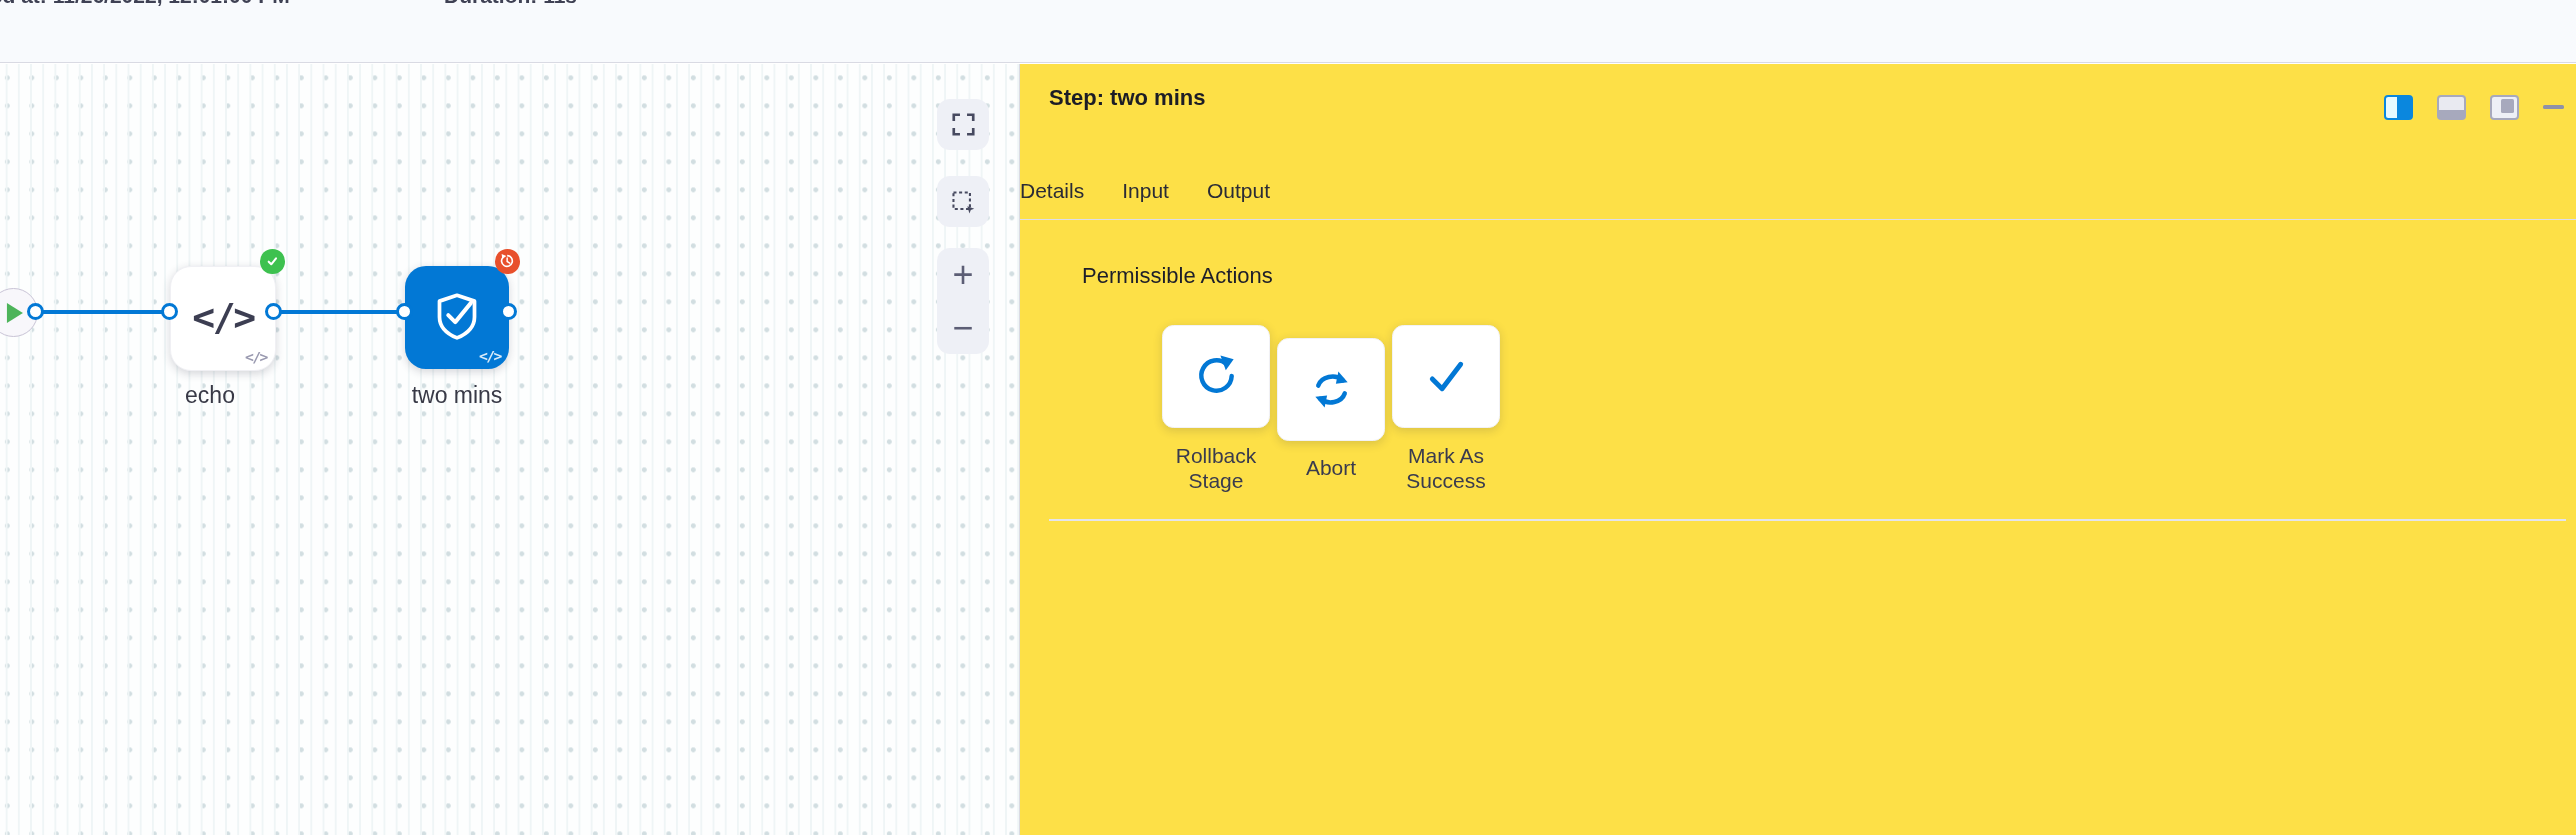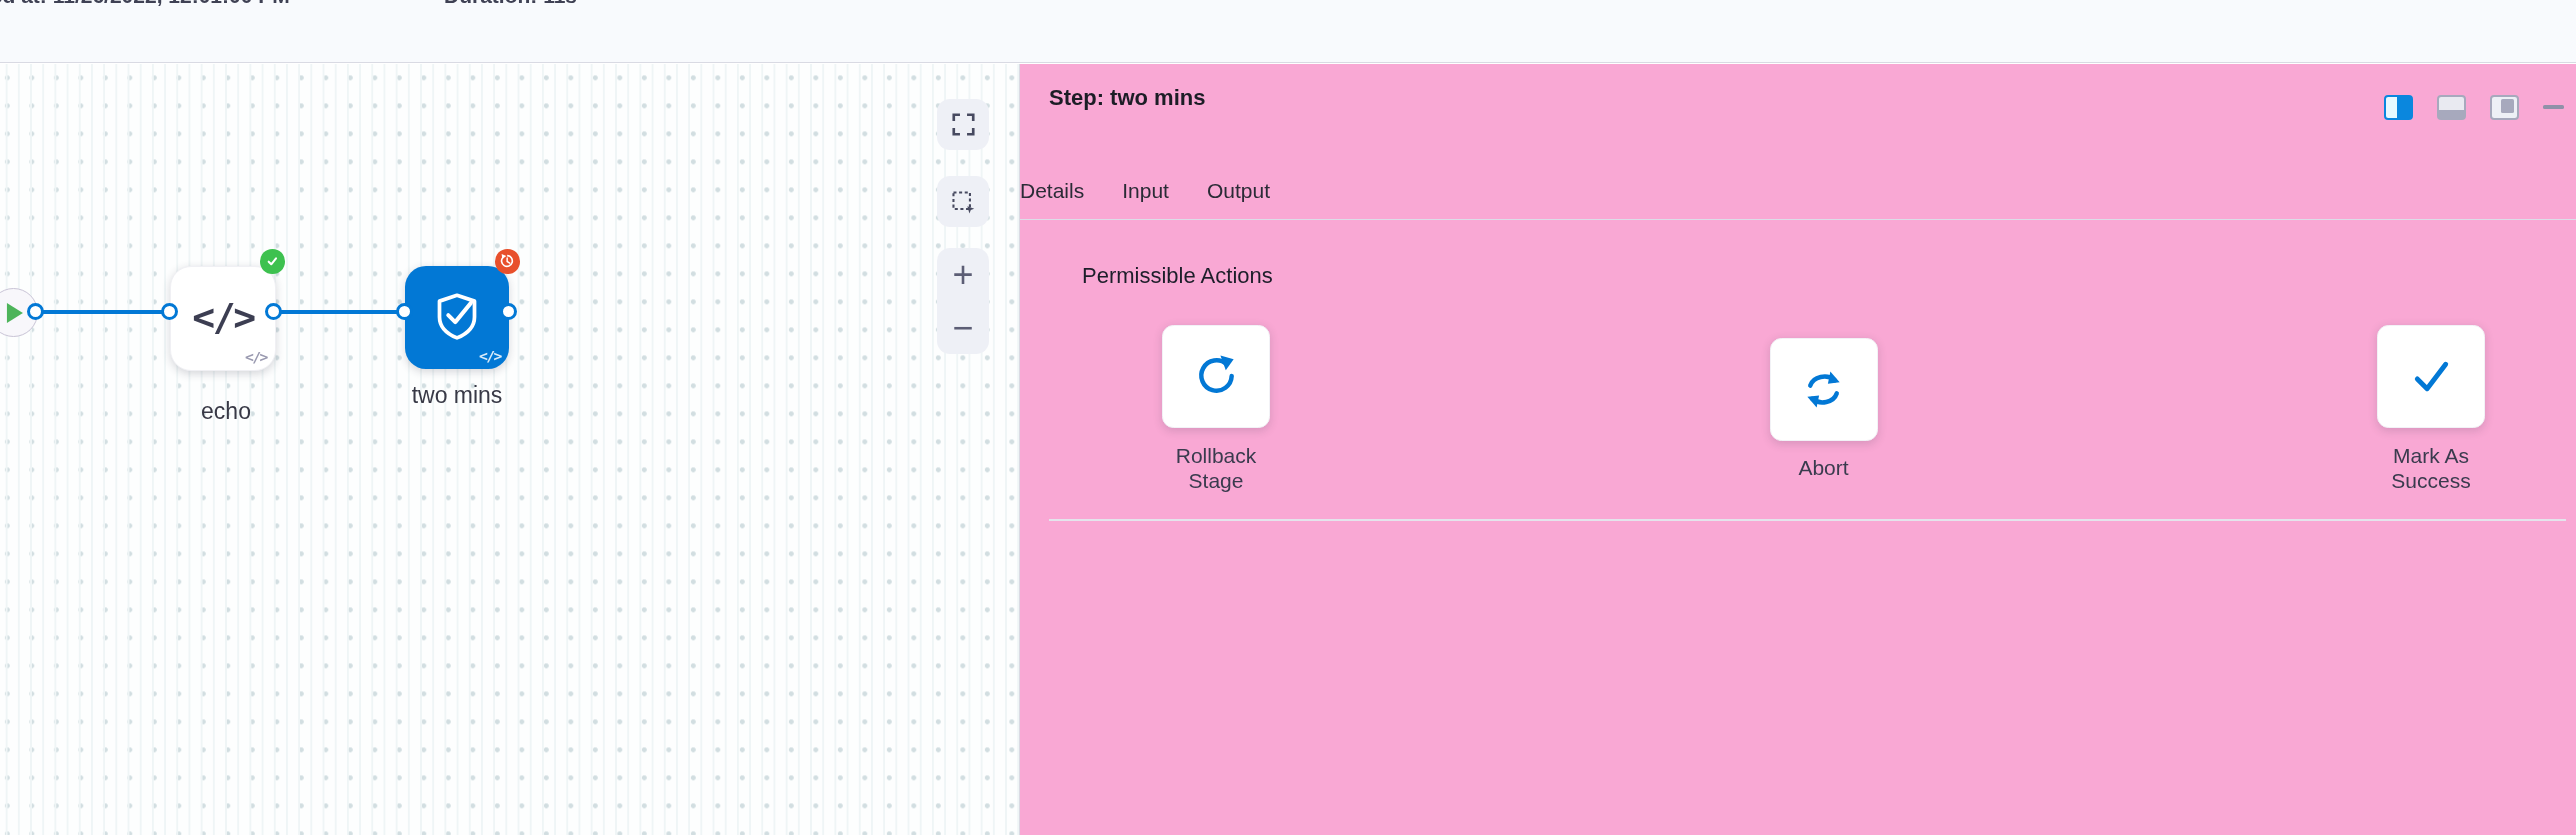--- a/index.html
+++ b/index.html
@@ -46,42 +46,42 @@
   
   .ctl-btn{position:absolute;left:937px;width:52px;border-radius:13px;background:#eef0f6;
            display:flex;align-items:center;justify-content:center;cursor:pointer;}
   .ctl-sq{height:51px;}
   .zoom-group{position:absolute;left:937px;top:184px;width:52px;height:106px;border-radius:13px;
               background:#eef0f6;display:flex;flex-direction:column;}
   .zoom-half{flex:1;display:flex;align-items:center;justify-content:center;
              font-size:36px;font-weight:300;color:#5c5e75;cursor:pointer;line-height:1;}
 
   
-  .panel{position:absolute;left:1019px;top:64px;width:1557px;height:772px;background:#f9a8d4;
+  .panel{position:absolute;left:1019px;top:64px;width:1557px;height:772px;background:#fde047;
          border-left:1.6px solid #d9dae3;}
   .panel-title{position:absolute;left:29px;top:21px;font-size:22px;font-weight:700;color:#1c1d26;}
   .header-icons{position:absolute;right:13px;top:29px;display:flex;gap:24.5px;align-items:center;height:28px;}
   .lay-icon{width:24.5px;height:21px;border-radius:4.1px;cursor:pointer;position:relative;}
   .lay-split{border:2.4px solid #0a87de;background:linear-gradient(to right,#e7faff 0 45%,#0a87de 45% 100%);}
   .lay-bottom{border:2.4px solid #a7a9bd;background:linear-gradient(to bottom,#e9eaf1 0 60%,#a7a9bd 60% 100%);}
   .lay-inset{border:2.4px solid #a7a9bd;background:#eef0f6;}
   .lay-inset::after{content:'';position:absolute;right:2.4px;top:2.4px;bottom:4.1px;width:55%;
                     background:#a7a9bd;border-radius:1.6px;}
   .min-bar{width:21px;height:4.1px;background:#8f91a8;border-radius:1.6px;cursor:pointer;}
 
   .tabs-row{position:absolute;left:0;right:0;top:100px;display:flex;gap:38px;
             border-bottom:1.6px solid #dcdde8;}
   .tab{padding:14.7px 0 16.3px;font-size:21px;color:#2a2b36;cursor:pointer;position:relative;white-space:nowrap;}
   .tab.active{font-weight:700;color:#14141c;}
   .tab.active::after{content:'';position:absolute;left:0;right:0;bottom:-1.6px;height:4.1px;
                      background:#0278D5;border-radius:2.4px;}
 
   .section-title{position:absolute;left:62px;top:199px;font-size:22px;color:#1d1e2a;}
   .actions-row{position:absolute;left:135px;right:85px;top:261px;display:flex;
-               justify-content:space-between;align-items:center;}
+               align-items:center;}
   .action-item{display:flex;flex-direction:column;align-items:center;gap:14.7px;}
   .action-card{width:106px;height:101px;background:#fff;border-radius:11.4px;cursor:pointer;
                box-shadow:0 2.4px 9.8px rgba(40,41,61,.16);border:0.8px solid #f2f2f6;
                display:flex;align-items:center;justify-content:center;}
   .action-label{font-size:21px;line-height:25px;color:#3a3b4e;text-align:center;max-width:122px;}
   .panel-divider{position:absolute;left:29px;right:11.4px;top:455px;height:2.4px;background:#e4e4ec;}
 </style>
 </head>
 <body>
 
@@ -106,21 +106,21 @@
       <span class="code-glyph">&lt;/&gt;</span>
       <span class="mini-code">&lt;/&gt;</span>
     </div>
     <div class="badge badge-success" style="left:260px;top:185px;">
       <svg width="14.7" height="14.7" viewBox="0 0 20 20">
         <path d="M5 10.5 L8.5 14 L15 6" fill="none" stroke="#fff" stroke-width="2.8" stroke-linecap="round" stroke-linejoin="round"></path>
       </svg>
     </div>
     <div class="dot" style="left:161px;top:239px;"></div>
     <div class="dot" style="left:265px;top:239px;"></div>
-    <div class="node-label" style="left:136px;top:318px;margin-top:16px;">echo</div>
+    <div class="node-label" style="left:120px;top:318px;">echo</div>
 
     <div class="node-card node-blue" style="left:405px;top:202px;">
       <svg width="56" height="56" viewBox="0 0 48 48" style="position:absolute;left:50%;top:50%;transform:translate(-50%,-52%);">
         <path d="M24 5.5 L39 10.5 V24 C39 32.5 32.5 38.5 24 42 C15.5 38.5 9 32.5 9 24 V10.5 Z" fill="none" stroke="#fff" stroke-width="3.2" stroke-linejoin="round"></path>
         <path d="M16.5 22.5 L22.5 28.5 L36 12" fill="none" stroke="#fff" stroke-width="3.4" stroke-linecap="round" stroke-linejoin="round"></path>
       </svg>
       <span class="mini-code on-blue">&lt;/&gt;</span>
     </div>
     <div class="badge badge-waiting" style="left:495px;top:185px;">
       <svg width="16.3" height="16.3" viewBox="0 0 20 20">

